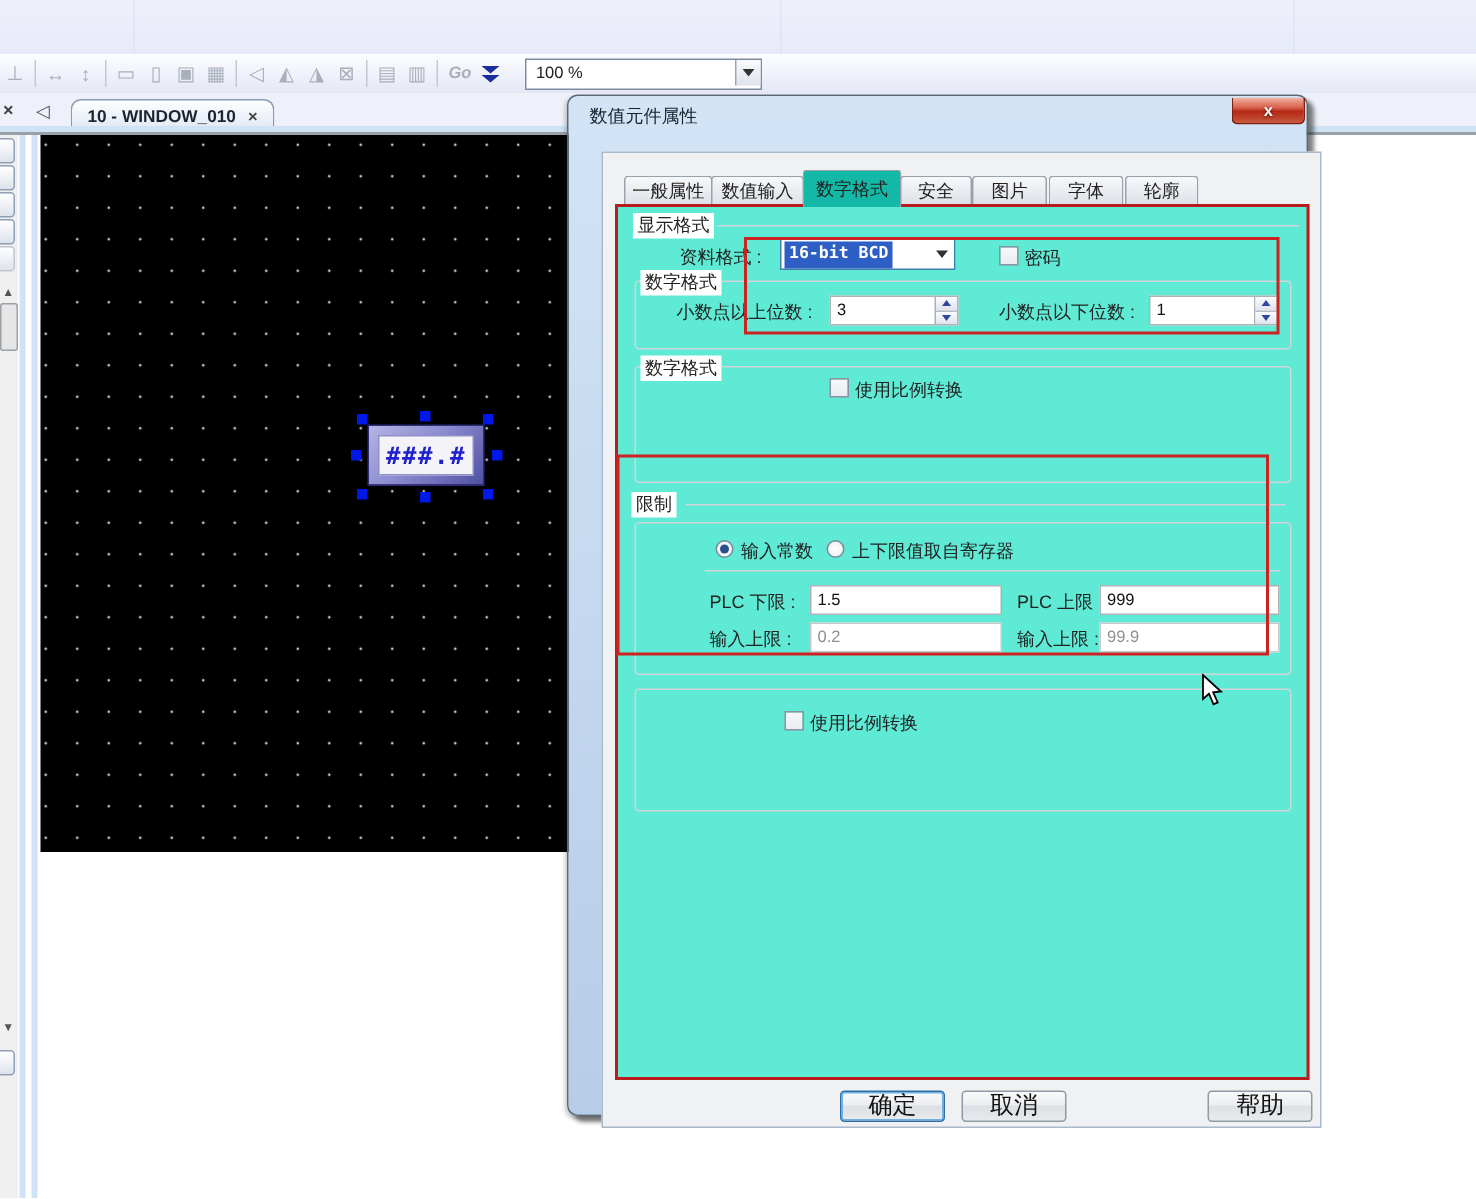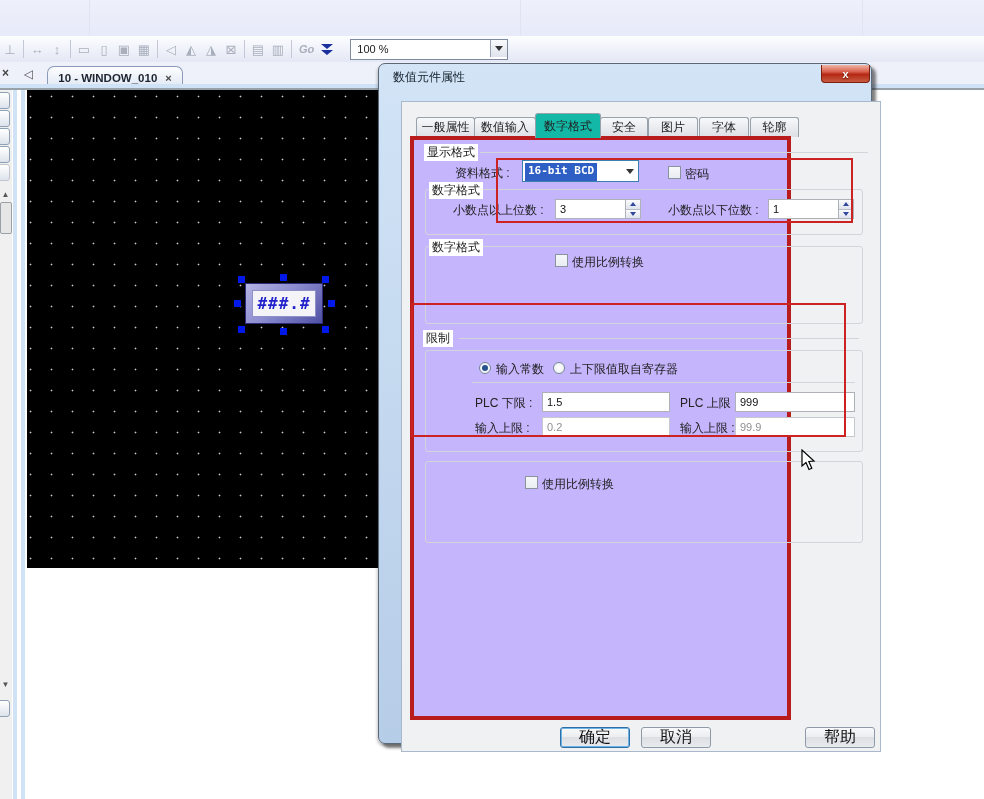--- a/index.html
+++ b/index.html
@@ -74,22 +74,22 @@
     display:flex;align-items:center;justify-content:center;color:#fff;font-weight:bold;
     font-size:11px;text-shadow:0 1px 2px #5a1008;}
   .dlg-client{position:absolute;left:6px;top:37px;width:480px;height:651px;background:#f0f1f3;
     border:1px solid #aab8cc;box-sizing:border-box;margin-left:16px;}
 
   .dtab{position:absolute;top:15px;height:19px;background:linear-gradient(#f7f8fa,#dce0e6);
     border:1px solid #98a2ac;border-bottom:none;border-radius:3px 3px 0 0;
     display:flex;align-items:center;justify-content:center;font-size:12px;color:#222;z-index:2;}
   .dtab.active{top:11px;height:24px;background:#14b8a6;font-weight:normal;z-index:4;}
 
-  .dpanel{position:absolute;left:8px;top:34px;width:381px;height:584px;background:#c4b5fd;
-    border:4px solid #b91c1c;box-sizing:border-box;z-index:3;}
+  .dpanel{position:absolute;left:8px;top:34px;width:463px;height:584px;background:#5eead4;
+    border:2px solid #b91c1c;box-sizing:border-box;z-index:3;}
   .gl{position:absolute;font-size:12px;color:#222;background:#fff;padding:0 3px;z-index:5;}
   .hline{position:absolute;height:1px;background:#d2d6da;}
   .gbox{position:absolute;border:1px solid #d2d6da;border-radius:3px;}
   .lab{position:absolute;font-size:12px;color:#222;white-space:nowrap;}
 
   .combo{position:absolute;left:108px;top:20px;width:117px;height:22px;background:#fff;
     border:1px solid #3c7fb1;box-sizing:border-box;}
   .combo .sel{position:absolute;left:2px;top:2px;height:16px;padding:1px 3px;
     background:#2e5fc4;color:#fff;font-family:"DejaVu Sans Mono","Liberation Mono",monospace;
     font-size:11px;font-weight:bold;}

